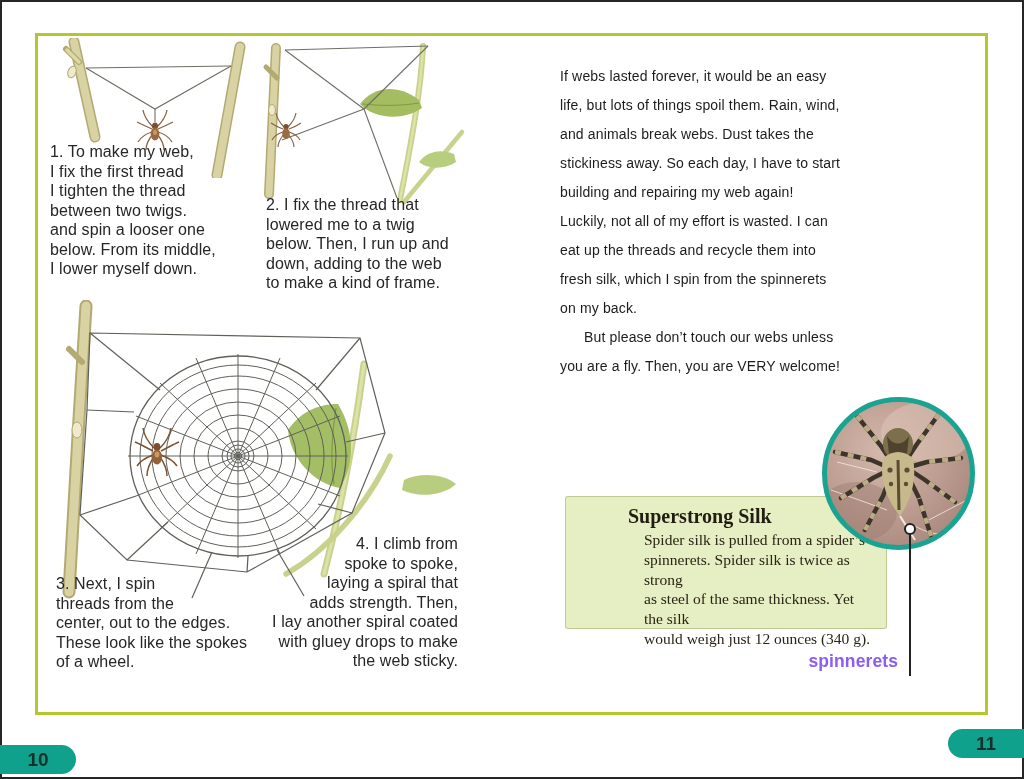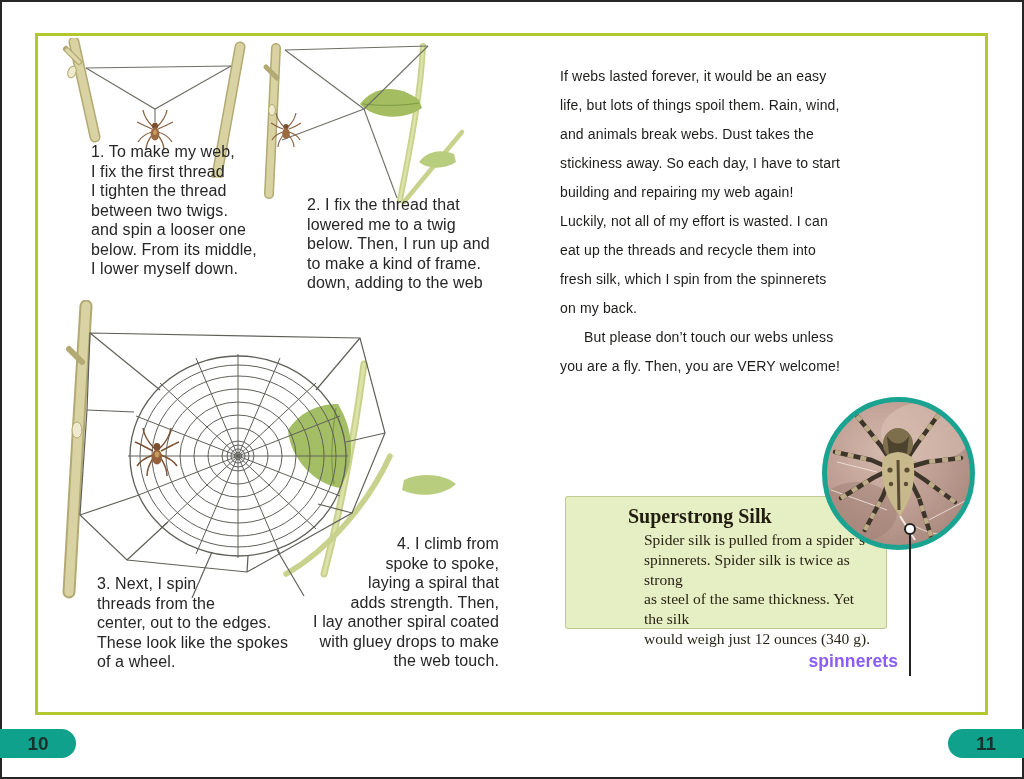--- a/index.html
+++ b/index.html
@@ -8,21 +8,21 @@
     font-family:"Liberation Sans","DejaVu Sans",sans-serif;color:#1e1e1c;
     box-shadow:inset 0 0 0 2px #262626;
   }
   .abs{position:absolute;}
   .page-border{
     position:absolute;left:35px;top:33px;width:953px;height:682px;
     border:3px solid #b3c82f;box-sizing:border-box;background:transparent;
   }
   
   .cap div{font-size:16px;line-height:19.5px;color:#262626;letter-spacing:.1px;}
-  .cap{position:absolute;margin-left:41px;}
+  .cap{position:absolute;}
   .cap4{text-align:right;}
   
   .mainText div{font-size:14px;line-height:29px;color:#1c1c1a;letter-spacing:.15px;}
   .mainText{position:absolute;left:560px;top:62px;width:420px;}
   .indentFirst div:first-child{text-indent:24px;}
   
   .callout{
     position:absolute;left:565px;top:496px;width:322px;height:133px;
     background:#e6eec3;border:1px solid rgba(120,130,60,.35);border-radius:3px;
     box-sizing:border-box;z-index:2;
@@ -44,21 +44,21 @@
   .photo-label{
     position:absolute;left:748px;top:651px;width:150px;text-align:right;
     font-weight:700;font-size:17.5px;color:#8b5cf6;z-index:4;letter-spacing:.1px;
   }
   
   .pill{
     position:absolute;top:729px;width:76px;height:29px;background:#10a18c;z-index:4;
     display:flex;align-items:center;justify-content:center;
     font-size:19px;font-weight:600;color:#17302c;
   }
-  .pill-left{left:0;border-radius:0 15px 15px 0;}
+  .pill-left{left:0;border-radius:0 15px 15px 0;margin-top:16px;}
   .pill-right{left:948px;border-radius:15px 0 0 15px;}
 </style>
 </head>
 <body>
 
 <div class="page-border"></div>
 
 <svg class="abs" style="left:50px;top:38px" width="212" height="140" viewBox="0 0 212 140">
   <g stroke-linecap="round" fill="none">
     <path d="M24 4 L45 99" stroke="#b2aa72" stroke-width="11"></path>
@@ -134,22 +134,22 @@
     </g>
     <ellipse cx="0" cy="-3" rx="2.6" ry="3" fill="#7c4f30"></ellipse>
     <ellipse cx="0" cy="3.5" rx="3.8" ry="5.4" fill="#9a6a40"></ellipse>
   </g>
 </svg>
 
 <div class="cap" style="left:266px;top:195px">
     <div>2. I fix the thread that</div>
     <div>lowered me to a twig</div>
     <div>below. Then, I run up and</div>
+    <div>down, adding to the web</div>
     <div>to make a kind of frame.</div>
-    <div>down, adding to the web</div>
   </div>
 
 <svg class="abs" style="left:52px;top:300px" width="416" height="302" viewBox="0 0 416 302">
   <g stroke-linecap="round" fill="none">
     <path d="M34 6 C28 100,22 200,17 292" stroke="#b2aa72" stroke-width="13"></path>
     <path d="M34 6 C28 100,22 200,17 292" stroke="#d9d2a2" stroke-width="9"></path>
     <path d="M30 62 L17 49" stroke="#b2aa72" stroke-width="6"></path>
     <ellipse cx="25" cy="130" rx="5" ry="8" fill="#efe9cd" stroke="#b2aa72" stroke-width="1"></ellipse>
     <path d="M312 64 C302 140,288 212,272 274" stroke="#c9d28d" stroke-width="7"></path>
     <path d="M312 64 C302 140,288 212,272 274" stroke="#dde3a8" stroke-width="3"></path>
@@ -219,21 +219,21 @@
   </g>
 </svg>
 
 <div class="cap cap4" style="left:268px;top:534px;width:190px">
     <div>4. I climb from</div>
     <div>spoke to spoke,</div>
     <div>laying a spiral that</div>
     <div>adds strength. Then,</div>
     <div>I lay another spiral coated</div>
     <div>with gluey drops to make</div>
-    <div>the web touch.</div>
+    <div>the web sticky.</div>
   </div>
 
 <div class="cap" style="left:56px;top:574px">
     <div>3. Next, I spin</div>
     <div>threads from the</div>
     <div>center, out to the edges.</div>
     <div>These look like the spokes</div>
     <div>of a wheel.</div>
   </div>
 

